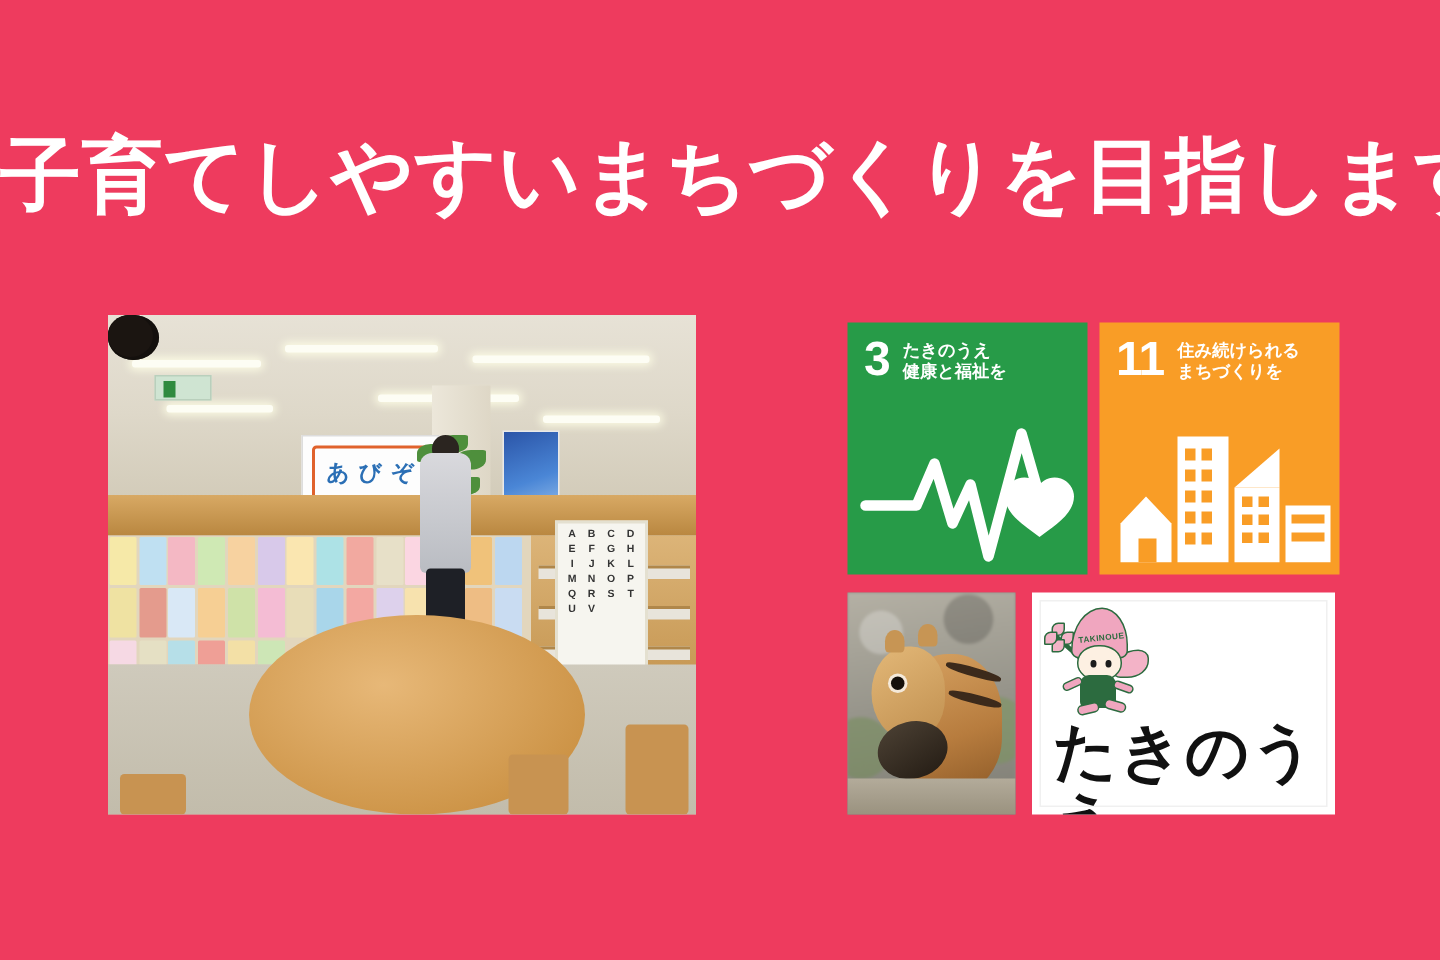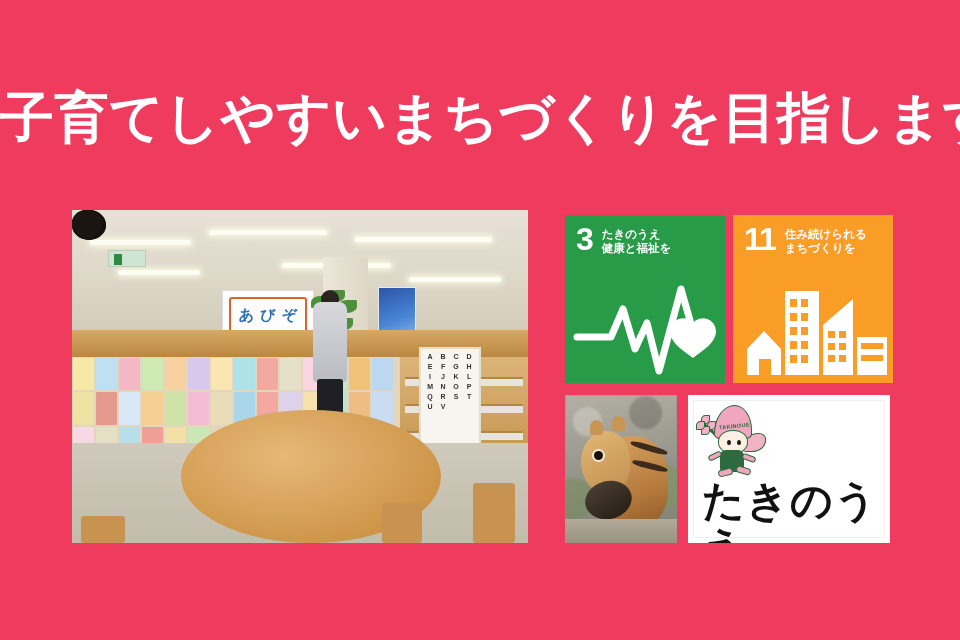--- a/index.html
+++ b/index.html
@@ -28,21 +28,21 @@
     font-size:28px;
     line-height:34px;
     font-weight:600;
     margin-top:6px;
     white-space:nowrap;
     letter-spacing:0.2px;
   }
 
   
   .photo-main {
-    position:absolute; left:72px; top:210px; width:456px; height:333px;
+    position:absolute; left:72px; top:210px; width:392px; height:333px;
     overflow:hidden; background:#cfc8b6;
   }
   .lib-ceiling {
     position:absolute; left:0; top:0; width:100%; height:36%;
     background:linear-gradient(180deg,#e7e2d6 0%,#ded8c9 55%,#d3ccba 100%);
   }
   .lamp {
     position:absolute; height:5px; background:#fdfdf4; border-radius:2px;
     box-shadow:0 0 6px 2px rgba(255,255,230,.85);
   }

